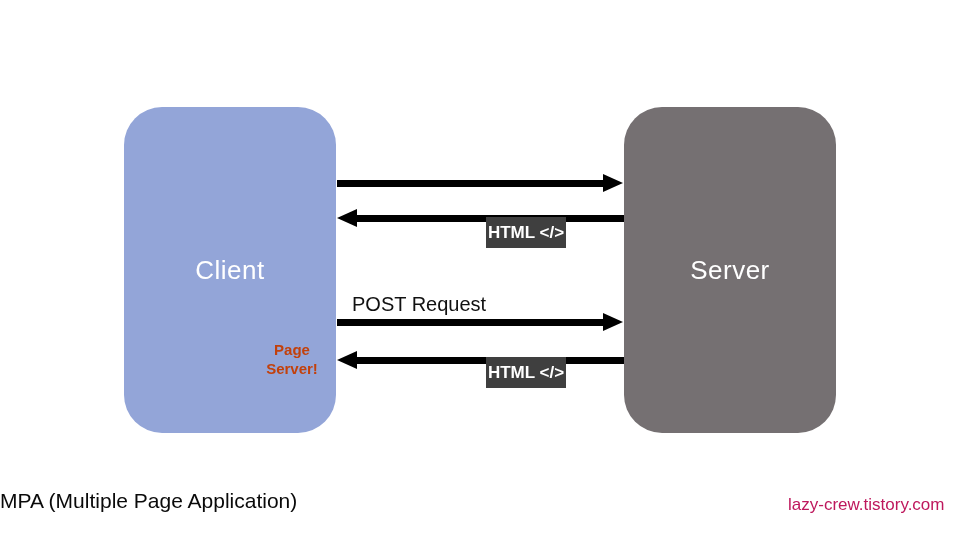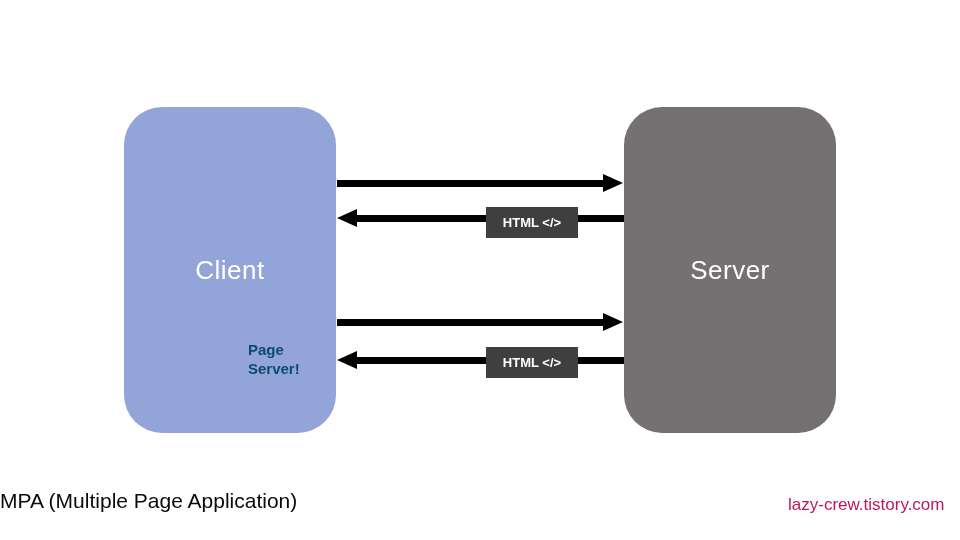--- a/index.html
+++ b/index.html
@@ -56,40 +56,42 @@
   }
   .head-right { border-left: 20px solid #000000; }
   .head-left  { border-right: 20px solid #000000; }
   .head-1 { left: 603px; top: 174px; }
   .head-2 { left: 337px; top: 209px; }
   .head-3 { left: 603px; top: 313px; }
   .head-4 { left: 337px; top: 351px; }
   .badge {
     position: absolute;
     left: 486px;
-    width: 92px;
+    width: 80px;
     height: 31px;
     background: #3F3F3F;
     color: #ffffff;
-    font-size: 13px;
+    font-size: 17px;
     font-weight: bold;
     display: flex;
     align-items: center;
     justify-content: center;
     z-index: 2;
     white-space: nowrap;
+    margin-top: 10px;
   }
   .badge-1 { top: 207px; }
   .badge-2 { top: 347px; }
   .page-reload {
     position: absolute;
     left: 248px;
     top: 340px;
     width: 88px;
-    color: #0c4a6e;
+    text-align: center;
+    color: #c2410c;
     font-size: 15px;
     font-weight: bold;
     line-height: 19px;
     z-index: 3;
   }
   .caption {
     position: absolute;
     left: 0;
     top: 489px;
     width: 950px;
@@ -119,20 +121,21 @@
     <span class="node-label">Client</span>
   </div>
 
   <div class="shaft shaft-1"></div>
   <div class="head head-right head-1"></div>
 
   <div class="shaft shaft-2"></div>
   <div class="head head-left head-2"></div>
   <div class="badge badge-1">HTML &lt;/&gt;</div>
 
+  <div class="flow-label flow-label-post">POST Request</div>
   <div class="shaft shaft-3"></div>
   <div class="head head-right head-3"></div>
 
   <div class="shaft shaft-4"></div>
   <div class="head head-left head-4"></div>
   <div class="badge badge-2">HTML &lt;/&gt;</div>
 
   <div class="page-reload">
     <div>Page</div>
     <div>Server!</div>

